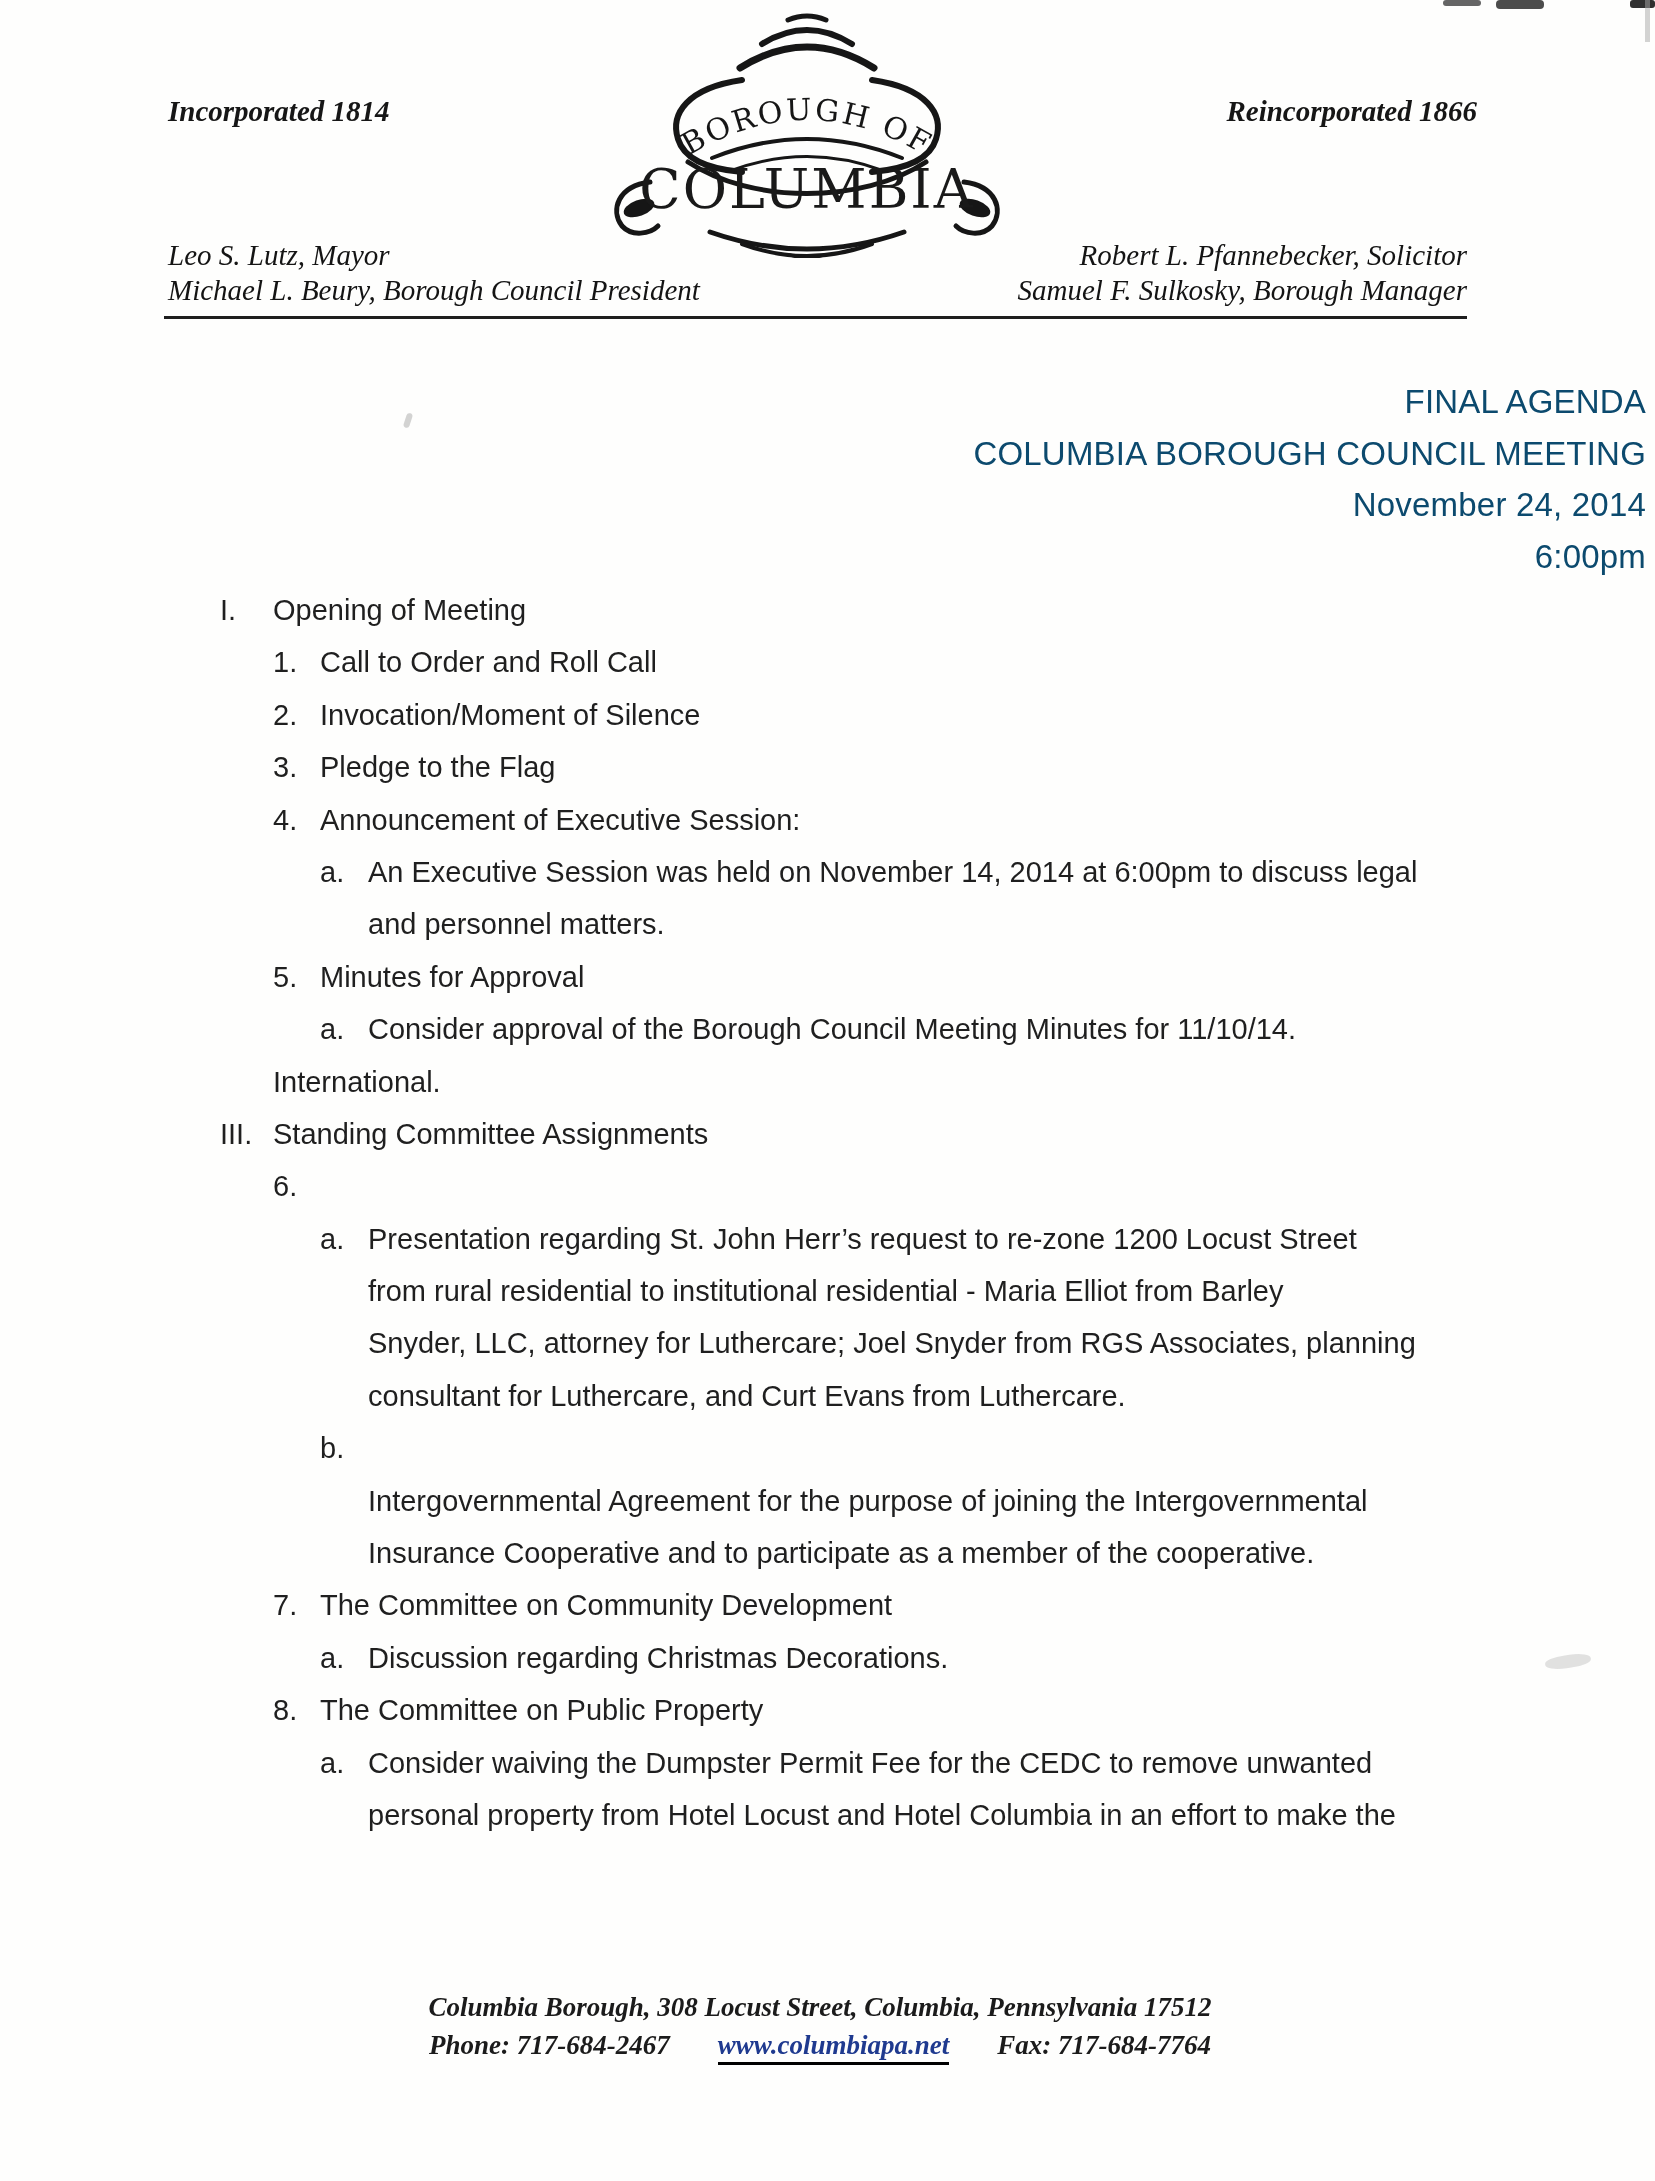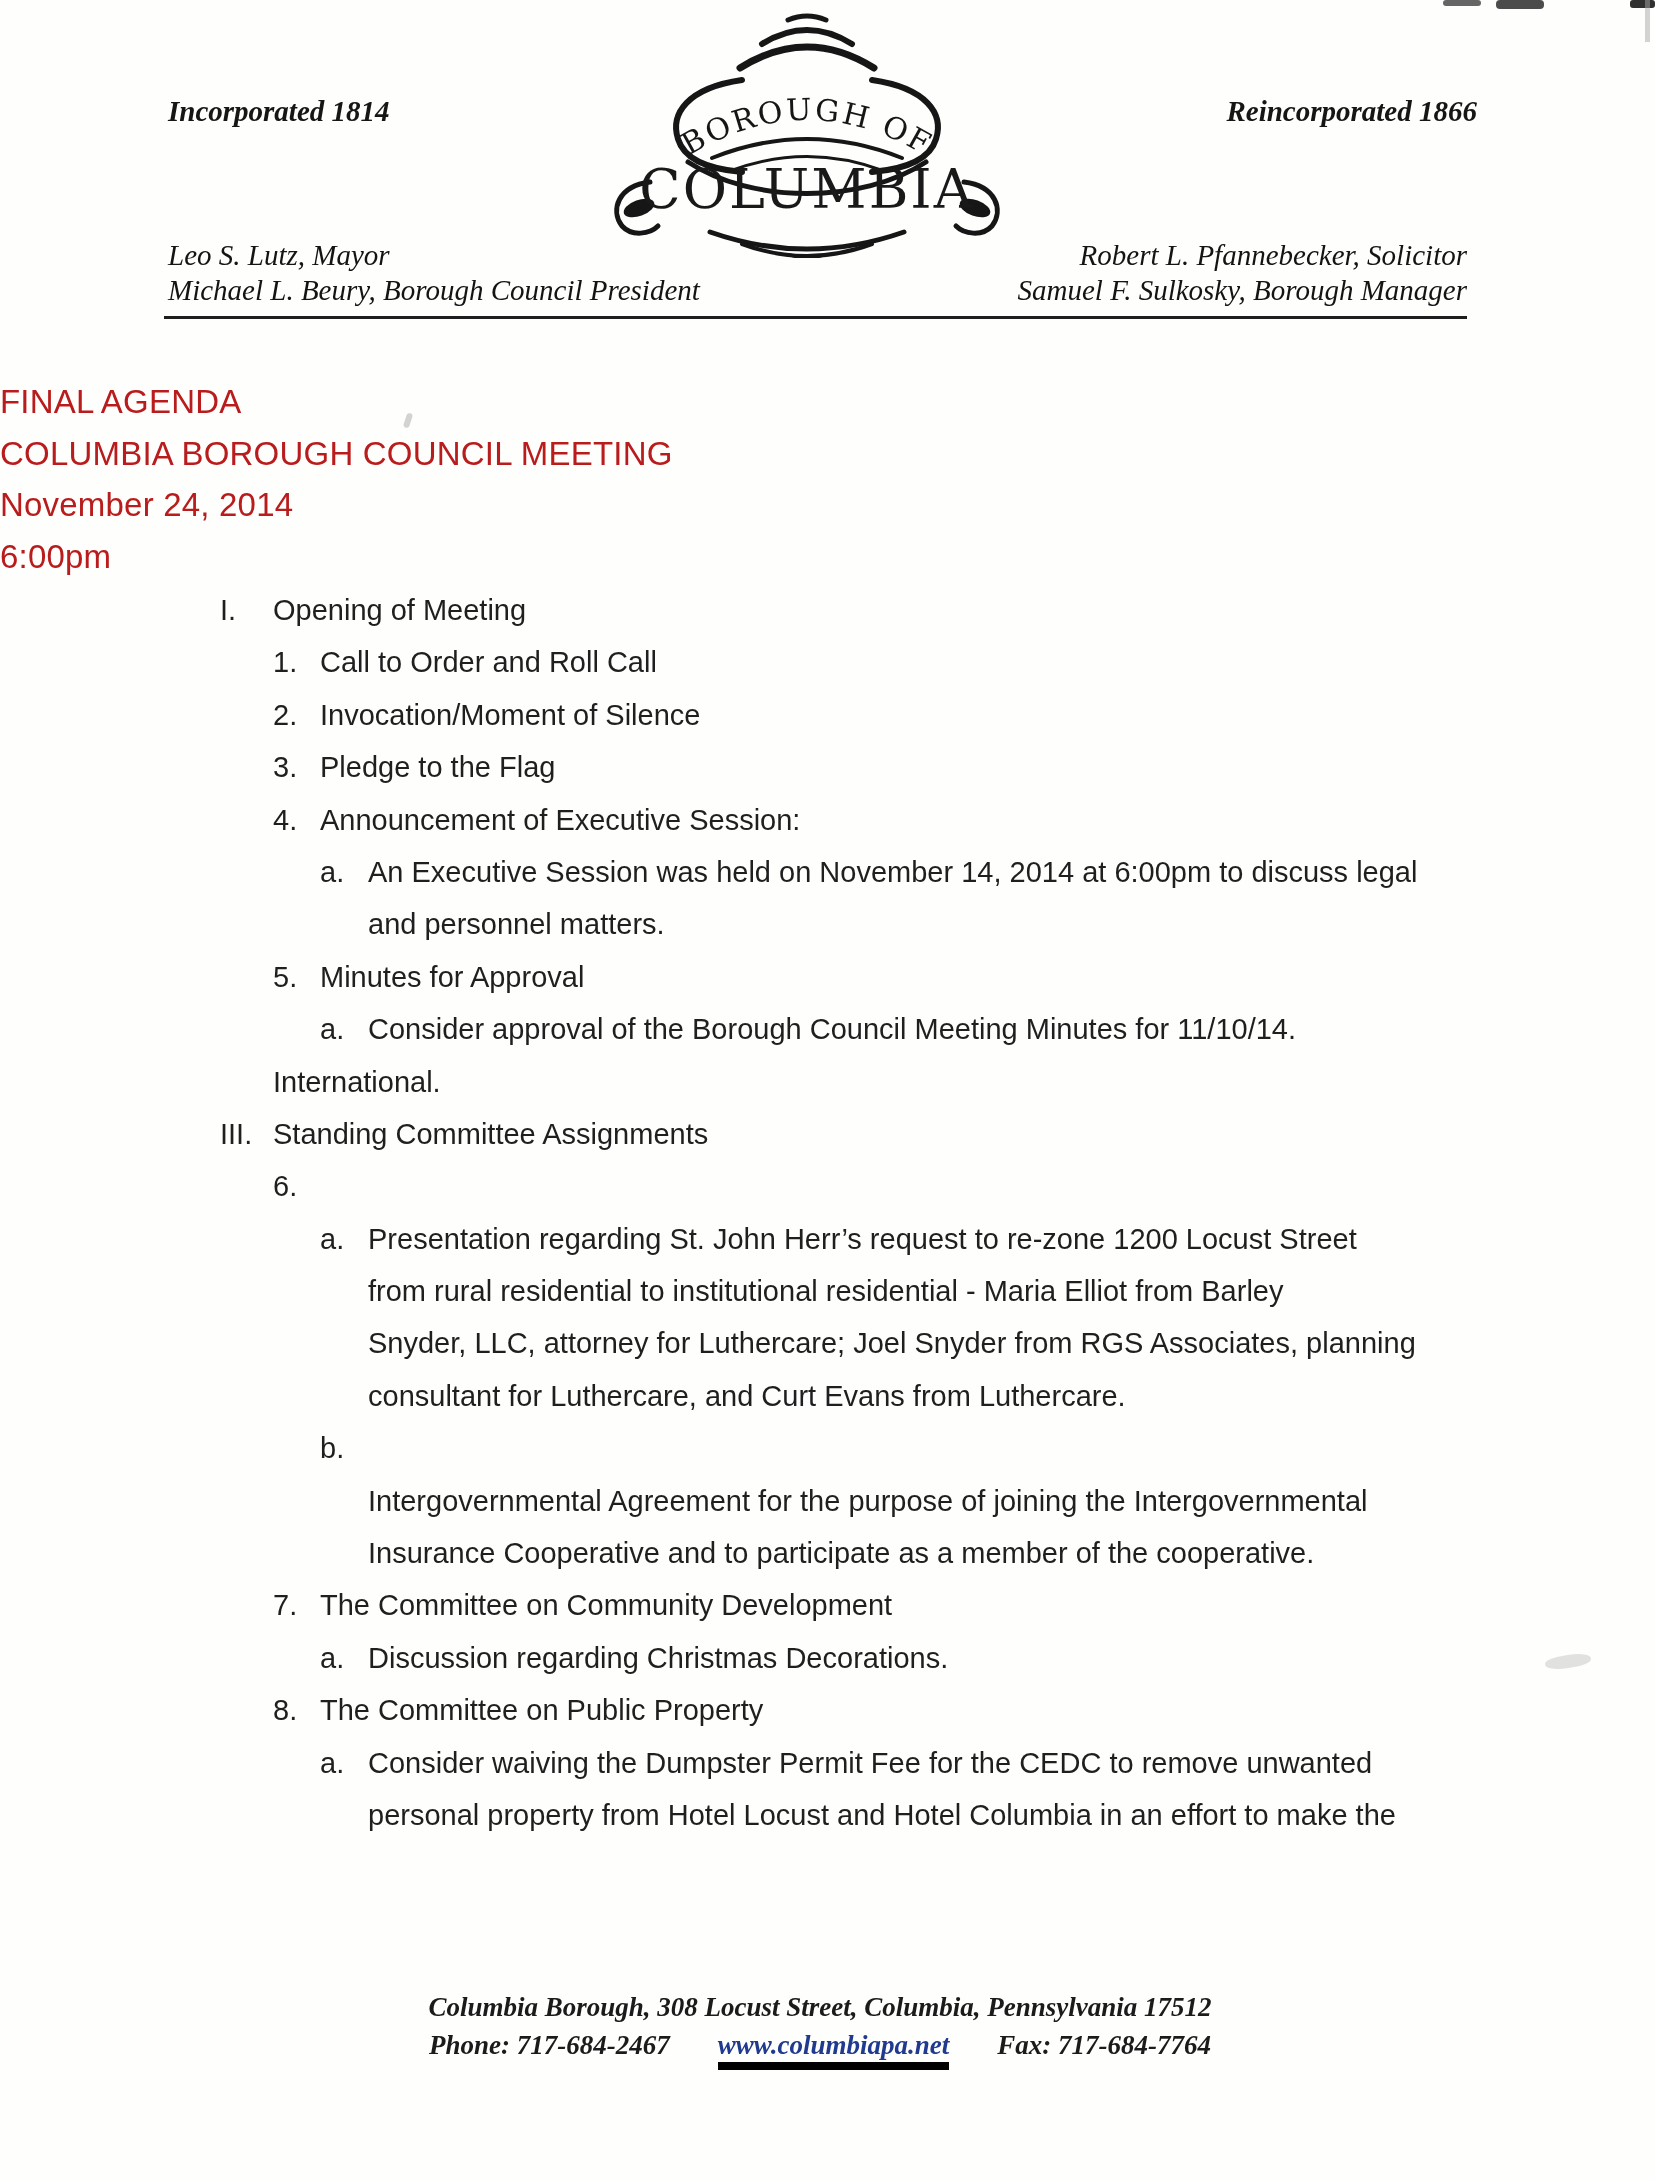--- a/index.html
+++ b/index.html
@@ -32,21 +32,21 @@
   .off-right{left:960px;top:238px;width:507px;text-align:right;}
   .rule{
     position:absolute;left:164px;top:316px;
     width:1303px;height:3px;background:#1e1e1e;
   }
   
   .logo{position:absolute;left:592px;top:8px;width:430px;height:250px;}
   
   .title-block{
     position:absolute;left:0;top:376px;width:1646px;
-    text-align:left;font-size:33px;color:#b91c1c;
+    text-align:right;font-size:33px;color:#0c4a6e;
     line-height:51.7px;letter-spacing:0.2px;
   }
   
   .agenda{position:absolute;left:0;top:584px;width:1655px;font-size:29px;color:#1f1f1f;}
   .row{position:relative;height:52.4px;line-height:52.4px;}
   .row .m{position:absolute;top:0;}
   .row .t{display:block;white-space:nowrap;}
   .lvl-r .m{left:220px;}
   .lvl-r .t,.lvl-cr .t{margin-left:273px;}
   .lvl-n .m{left:273px;}
@@ -60,21 +60,21 @@
     font-family:"Liberation Serif",serif;
     font-weight:bold;font-style:italic;
     font-size:27px;color:#1b1b1b;
   }
   .footer-line2{
     margin-top:7px;
     display:flex;justify-content:center;align-items:baseline;gap:48px;
   }
   .site-link{
     color:#1f3a8f;
-    border-bottom:8px solid #000000;
+    border-bottom:3px solid #000000;
     padding-bottom:1px;
     cursor:pointer;
   }
   
   .art{position:absolute;}
   .art-a{left:1443px;top:0;width:38px;height:6px;background:#4a4a4a;border-radius:3px;opacity:.85;}
   .art-b{left:1496px;top:0;width:48px;height:9px;background:#383838;border-radius:4px;opacity:.9;}
   .art-c{left:1630px;top:0;width:25px;height:8px;background:#303030;border-radius:3px;}
   .art-d{left:1645px;top:0;width:5px;height:42px;background:#a8a8a8;opacity:.5;}
   .art-e{left:1545px;top:1655px;width:46px;height:13px;background:#c9c9c9;opacity:.55;border-radius:45%;transform:rotate(-8deg);}

